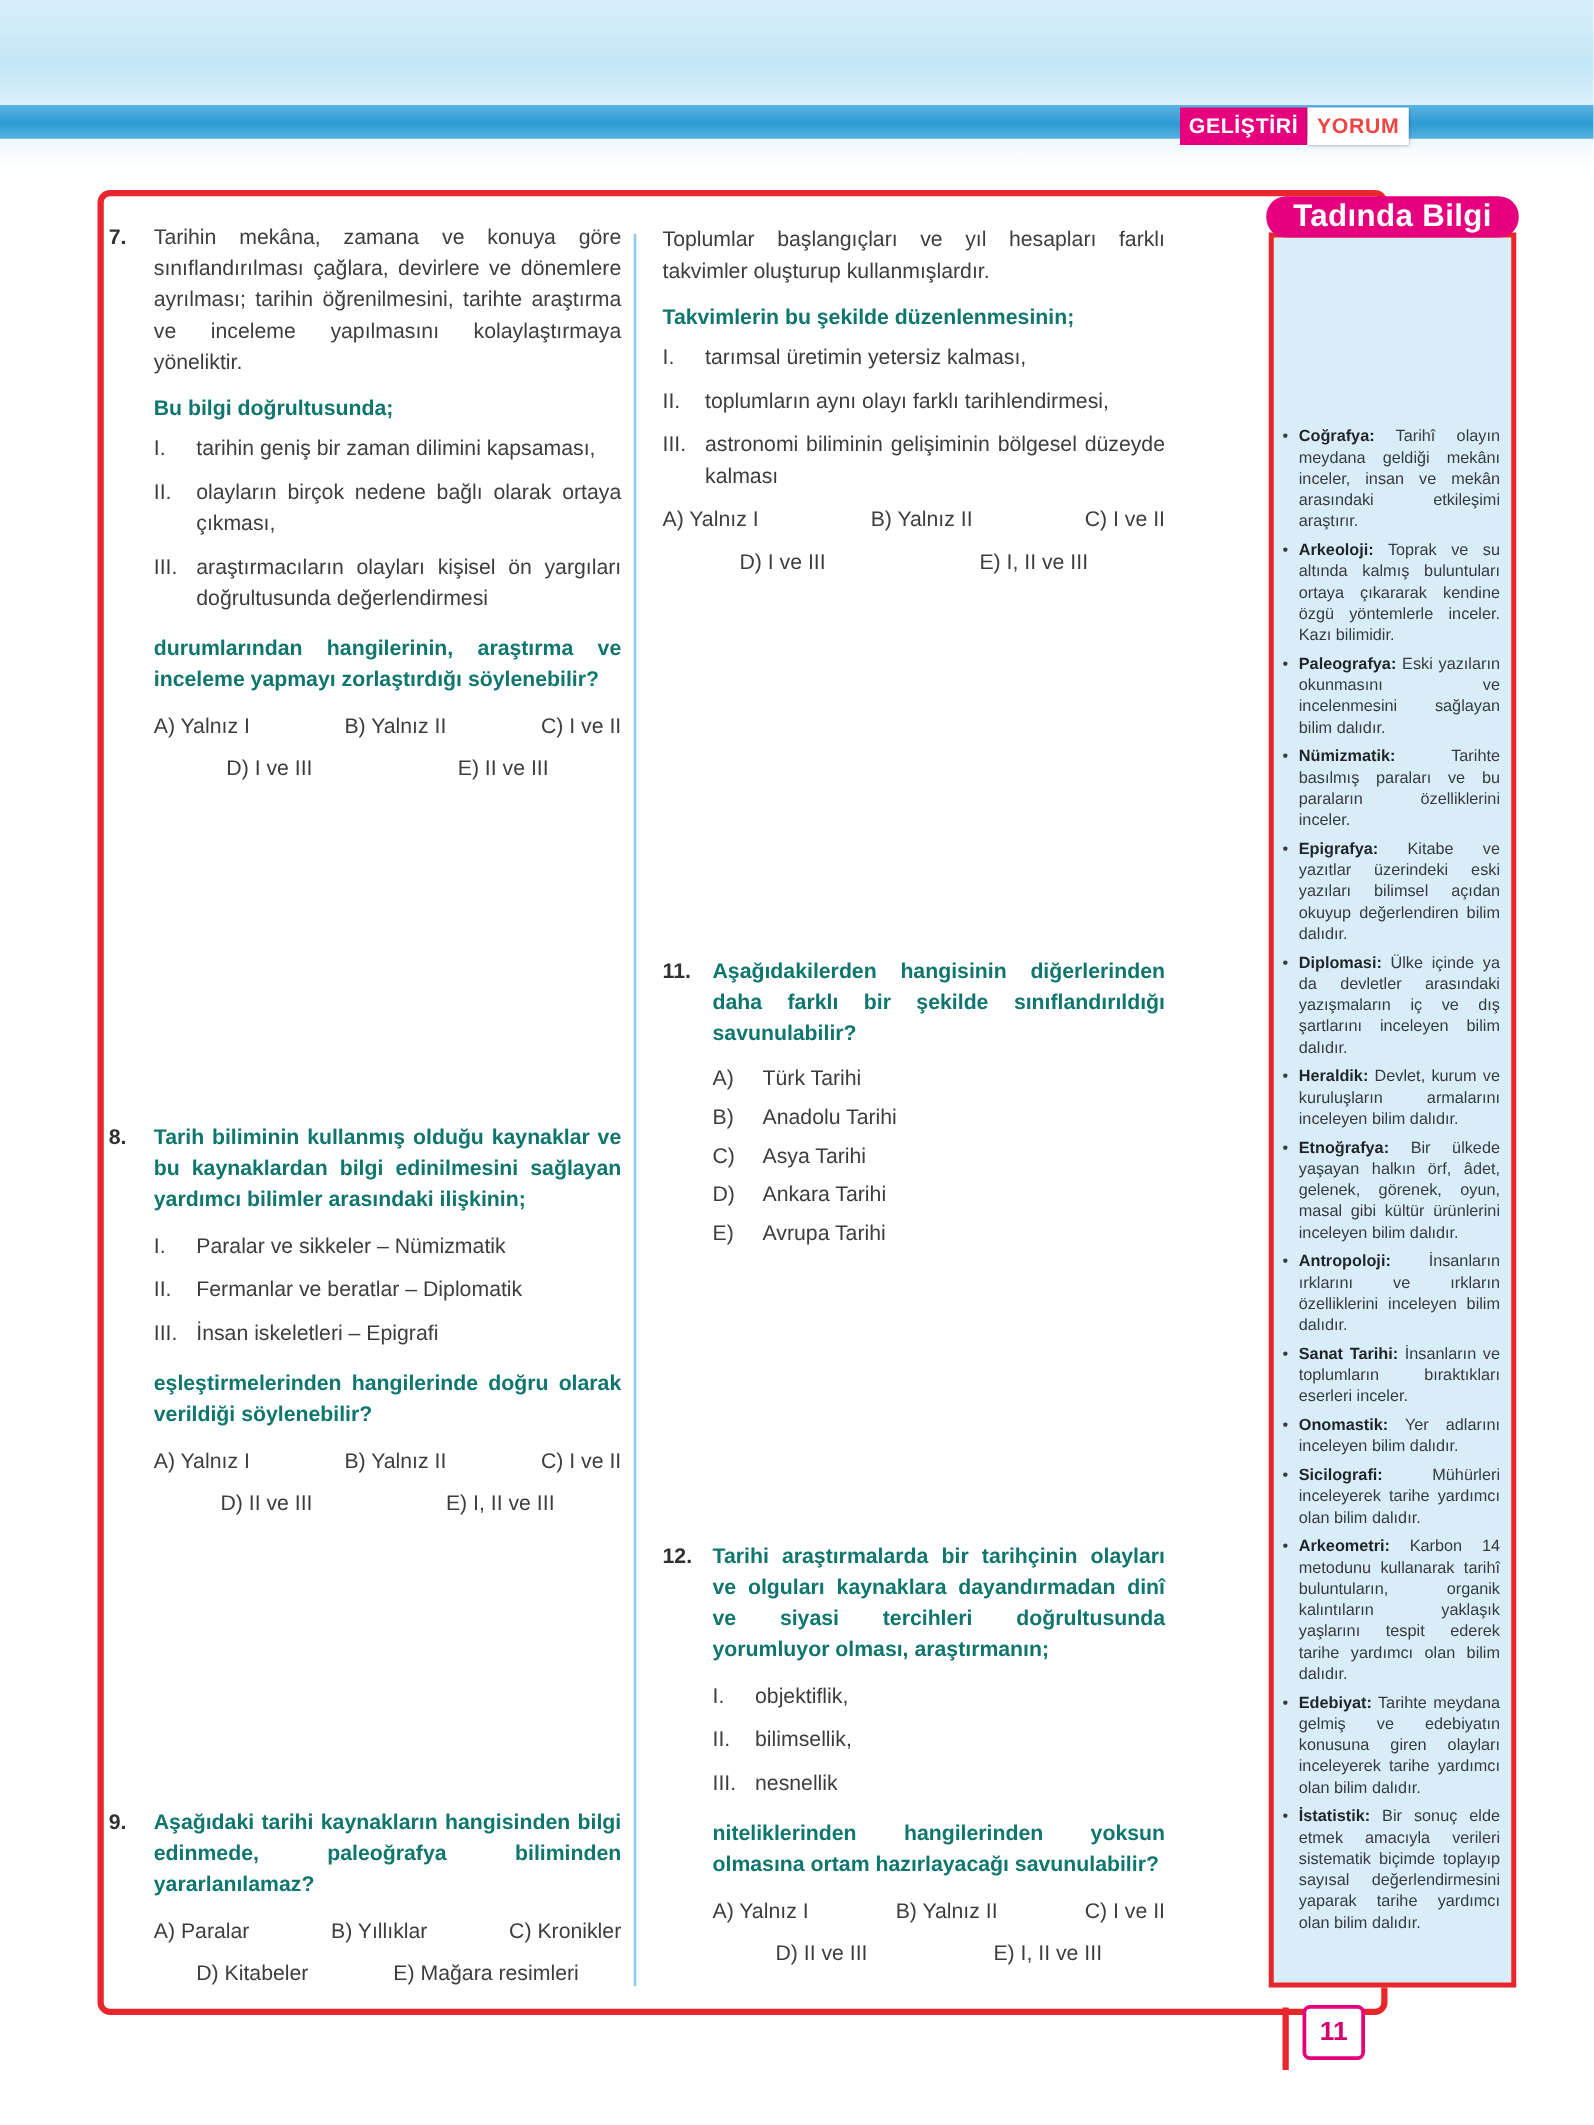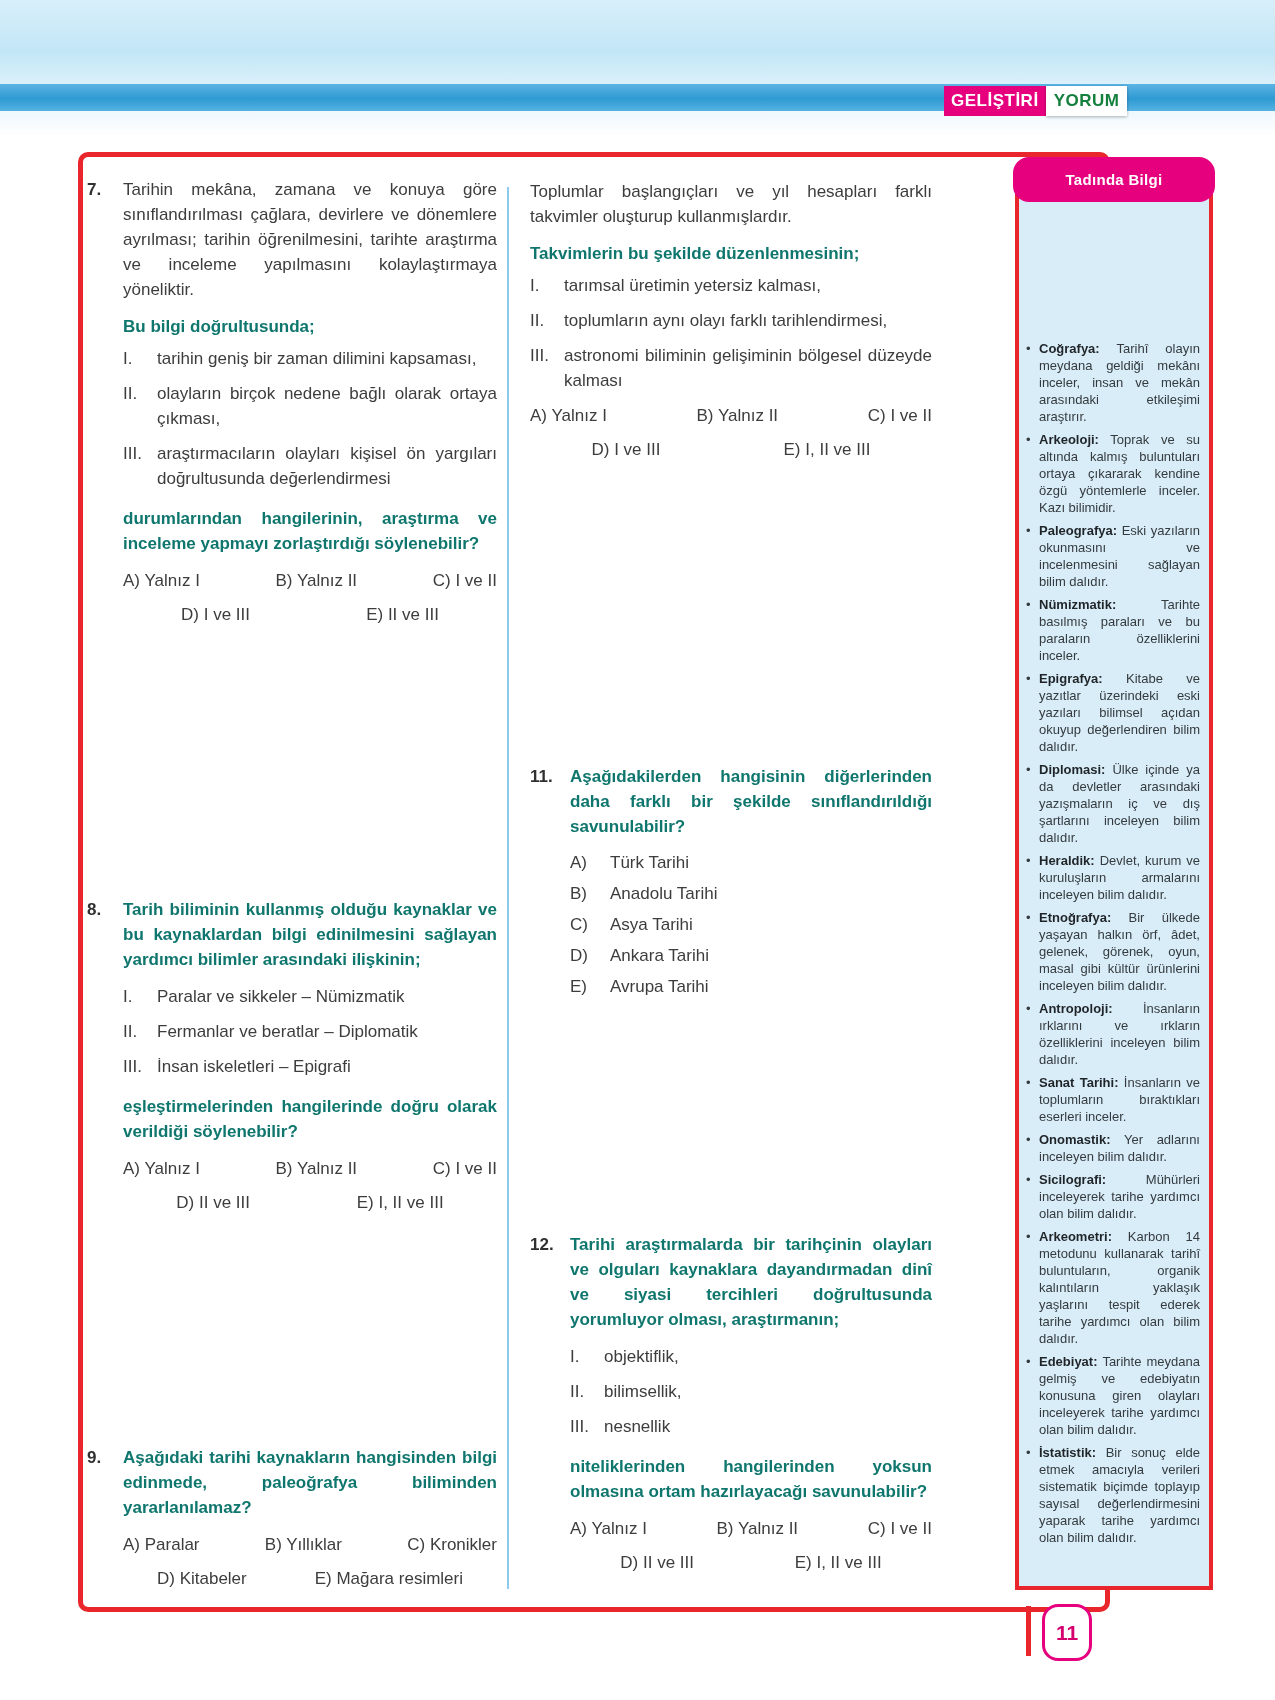--- a/index.html
+++ b/index.html
@@ -7,21 +7,21 @@
         font-family:"Liberation Sans","DejaVu Sans",sans-serif;}
 
   
   .sky{position:absolute;left:0;top:0;width:1275px;height:136px;
        background:linear-gradient(180deg,#d8effa 0%,#c2e6f6 38%,#dff2fb 66%,#ffffff 100%);}
   .stripe{position:absolute;left:0;top:84px;width:1275px;height:27px;
           background:linear-gradient(180deg,#5cb4e3 0%,#2f9ad3 55%,#55b2e2 100%);}
   .brand{position:absolute;left:944px;top:86px;display:flex;align-items:stretch;z-index:5;}
   .brand-left{background:#e6007e;color:#ffffff;font-weight:bold;font-size:17px;
               padding:5px 7px;letter-spacing:.5px;}
-  .brand-right{background:#ffffff;color:#15803d;font-weight:bold;font-size:17px;
+  .brand-right{background:#ffffff;color:#ef4444;font-weight:bold;font-size:17px;
                padding:5px 8px;letter-spacing:.5px;box-shadow:0 1px 3px rgba(0,0,0,.3);}
 
   
   .main-box{position:absolute;left:78px;top:152px;width:1032px;height:1460px;
             border:5px solid #e8262b;border-radius:10px;background:#fff;box-sizing:border-box;}
   .col-divider{position:absolute;left:424px;top:30px;bottom:18px;width:2px;background:#8ccbee;}
 
   .q{position:absolute;display:flex;}
   .q-left{left:4px;width:410px;}
   .q-mid{left:447px;width:402px;}
@@ -36,35 +36,35 @@
   .rt{flex:1;text-align:justify;}
   .qclose{margin:15px 0 12px;}
   .orow{display:flex;justify-content:space-between;margin-top:2px;}
   .orow2{display:flex;justify-content:space-around;margin-top:9px;}
   .vopts{margin-top:12px;}
   .vopt{display:flex;margin-bottom:7px;line-height:24px;}
   .vk{flex:0 0 40px;}
   .uln{text-underline-offset:3px;}
 
   
-  .sb-header{position:absolute;left:1013px;top:157px;width:202px;height:45px;background:#e6007e;
-             border-radius:16px;color:#fff;font-weight:bold;font-size:15px;display:flex;
+  .sb-header{position:absolute;left:1013px;top:157px;width:202px;height:33px;background:#e6007e;
+             border-radius:16px;color:#fff;font-weight:bold;font-size:25px;display:flex;
              align-items:center;justify-content:center;z-index:3;letter-spacing:.3px;}
   .sb-box{position:absolute;left:1015px;top:186px;width:198px;height:1404px;background:#d9edf8;
           border:4px solid #e8262b;z-index:2;box-sizing:border-box;}
   .sb-list{padding:150px 9px 10px 7px;}
   .sb-item{display:flex;margin-bottom:6px;font-size:13px;line-height:17px;color:#343a3e;}
   .sb-dot{flex:0 0 13px;}
   .sb-text{flex:1;text-align:justify;}
   .sb-text b{color:#1f2428;}
 
   
   .pn-tick{position:absolute;left:1026px;top:1606px;width:5px;height:50px;background:#e8262b;z-index:4;}
-  .page-num{position:absolute;left:1042px;top:1604px;width:50px;height:57px;background:#fff;
-            border:3px solid #e6007e;border-radius:16px;display:flex;align-items:center;
+  .page-num{position:absolute;left:1042px;top:1604px;width:50px;height:44px;background:#fff;
+            border:3px solid #e6007e;border-radius:6px;display:flex;align-items:center;
             justify-content:center;font-weight:bold;font-size:21px;color:#d4006e;z-index:4;box-sizing:border-box;}
 </style>
 </head>
 <body>
 
 <div class="page">
 
   <div class="sky">
     <div class="stripe"></div>
   </div>

